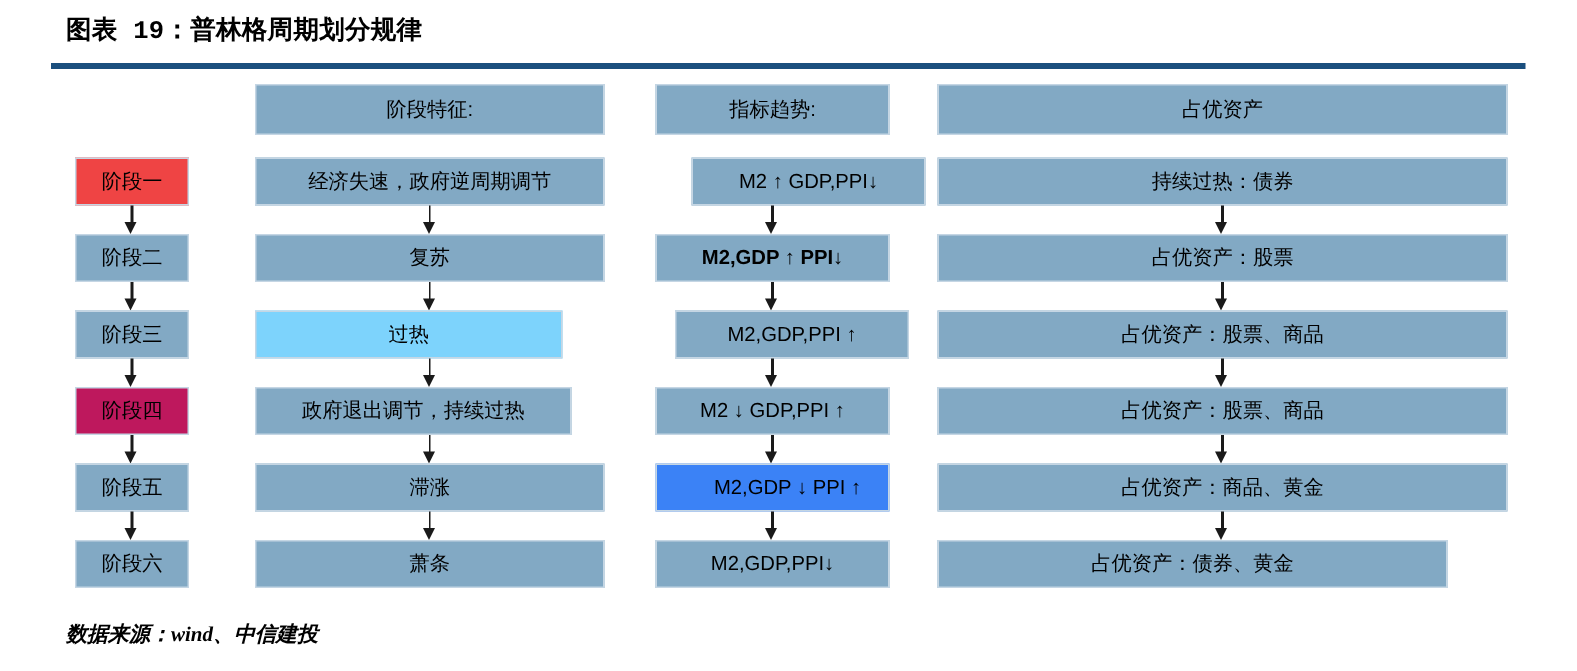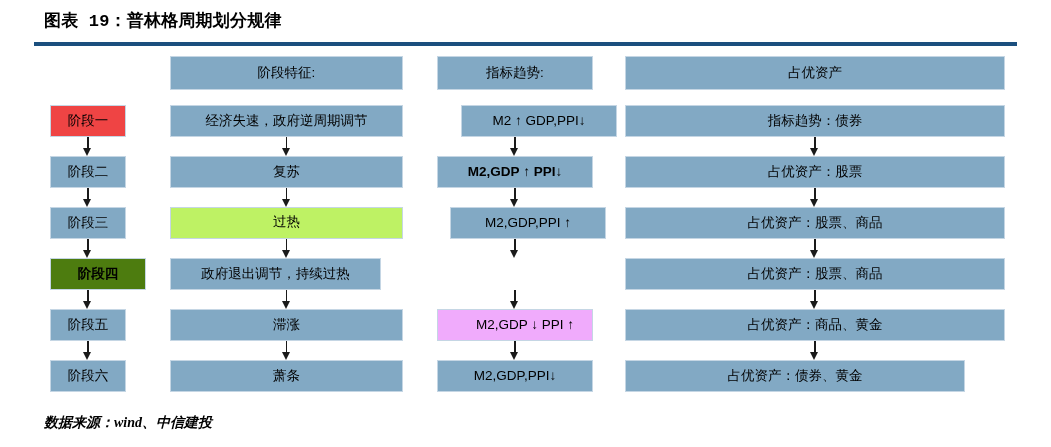--- a/index.html
+++ b/index.html
@@ -133,21 +133,21 @@
       <div class="cell body" style="left: 170px; top: 105px; width: 233px; background: rgb(130, 169, 196); border-color: rgb(197, 214, 228);">经济失速，政府逆周期调节</div>
       <div class="arrow" style="left: 279.5px; top: 137px;">
         <div class="shaft"></div>
         <div class="head"></div>
       </div>
       <div class="cell body" style="left: 437px; top: 105px; width: 156px; background: rgb(130, 169, 196); border-color: rgb(197, 214, 228); margin-left: 24px;">M2 ↑ GDP,PPI↓</div>
       <div class="arrow" style="left: 508px; top: 137px;">
         <div class="shaft"></div>
         <div class="head"></div>
       </div>
-      <div class="cell body" style="left: 625px; top: 105px; width: 380px; background: rgb(130, 169, 196); border-color: rgb(197, 214, 228);">指标趋势：债券</div>
+      <div class="cell body" style="left: 625px; top: 105px; width: 380px; background: rgb(130, 169, 196); border-color: rgb(197, 214, 228);">持续过热：债券</div>
       <div class="arrow" style="left: 808px; top: 137px;">
         <div class="shaft"></div>
         <div class="head"></div>
       </div>
       <div class="cell body" style="left: 50px; top: 156px; width: 76px; background: rgb(130, 169, 196); border-color: rgb(197, 214, 228);">阶段二</div>
       <div class="arrow" style="left: 81px; top: 188px;">
         <div class="shaft"></div>
         <div class="head"></div>
       </div>
       <div class="cell body" style="left: 170px; top: 156px; width: 233px; background: rgb(130, 169, 196); border-color: rgb(197, 214, 228);">复苏</div>
@@ -163,65 +163,66 @@
       <div class="cell body" style="left: 625px; top: 156px; width: 380px; background: rgb(130, 169, 196); border-color: rgb(197, 214, 228);">占优资产：股票</div>
       <div class="arrow" style="left: 808px; top: 188px;">
         <div class="shaft"></div>
         <div class="head"></div>
       </div>
       <div class="cell body" style="left: 50px; top: 207px; width: 76px; background: rgb(130, 169, 196); border-color: rgb(197, 214, 228); text-align: center;">阶段三</div>
       <div class="arrow" style="left: 81px; top: 239px;">
         <div class="shaft"></div>
         <div class="head"></div>
       </div>
-      <div class="cell body" style="left: 170px; top: 207px; width: 233px; background: #bef264; border-color: rgb(197, 214, 228); font-family: Liberation Mono, monospace;">过热</div>
+      <div class="cell body" style="left: 170px; top: 207px; width: 205px; background: #7dd3fc; border-color: rgb(197, 214, 228);">过热</div>
       <div class="arrow" style="left: 279.5px; top: 239px;">
         <div class="shaft"></div>
         <div class="head"></div>
       </div>
       <div class="cell body" style="left: 437px; top: 207px; width: 156px; background: rgb(130, 169, 196); border-color: rgb(197, 214, 228); margin-left: 13px;">M2,GDP,PPI ↑</div>
       <div class="arrow" style="left: 508px; top: 239px;">
         <div class="shaft"></div>
         <div class="head"></div>
       </div>
       <div class="cell body" style="left: 625px; top: 207px; width: 380px; background: rgb(130, 169, 196); border-color: rgb(197, 214, 228);">占优资产：股票、商品</div>
       <div class="arrow" style="left: 808px; top: 239px;">
         <div class="shaft"></div>
         <div class="head"></div>
       </div>
-      <div class="cell body" style="left: 50px; top: 258px; width: 96px; background: #4d7c0f; border-color: rgb(197, 214, 228); font-weight: bold;">阶段四</div>
+      <div class="cell body" style="left: 50px; top: 258px; width: 76px; background: #be185d; border-color: rgb(197, 214, 228);">阶段四</div>
       <div class="arrow" style="left: 81px; top: 290px;">
         <div class="shaft"></div>
         <div class="head"></div>
       </div>
       <div class="cell body" style="left: 170px; top: 258px; width: 211px; background: rgb(130, 169, 196); border-color: rgb(197, 214, 228);">政府退出调节，持续过热</div>
       <div class="arrow" style="left: 279.5px; top: 290px;">
         <div class="shaft"></div>
         <div class="head"></div>
       </div>
+      <div class="cell body" style="left: 437px; top: 258px; width: 156px; background: rgb(130, 169, 196); border-color: rgb(197, 214, 228);">M2 ↓ GDP,PPI ↑</div>
       <div class="arrow" style="left: 508px; top: 290px;">
         <div class="shaft"></div>
         <div class="head"></div>
       </div>
       <div class="cell body" style="left: 625px; top: 258px; width: 380px; background: rgb(130, 169, 196); border-color: rgb(197, 214, 228);">占优资产：股票、商品</div>
       <div class="arrow" style="left: 808px; top: 290px;">
         <div class="shaft"></div>
         <div class="head"></div>
       </div>
       <div class="cell body" style="left: 50px; top: 309px; width: 76px; background: rgb(130, 169, 196); border-color: rgb(197, 214, 228);">阶段五</div>
       <div class="arrow" style="left: 81px; top: 341px;">
         <div class="shaft"></div>
         <div class="head"></div>
       </div>
       <div class="cell body" style="left: 170px; top: 309px; width: 233px; background: rgb(130, 169, 196); border-color: rgb(197, 214, 228);">滞涨</div>
       <div class="arrow" style="left: 279.5px; top: 341px;">
         <div class="shaft"></div>
         <div class="head"></div>
       </div>
-      <div class="cell body" style="left: 437px; top: 309px; width: 156px; background: #f0abfc; border-color: rgb(197, 214, 228); padding-left: 20px;">M2,GDP ↓ PPI ↑</div>
+      <div class="cell body" style="left: 437px; top: 309px; width: 156px; background: #3b82f6; border-color: rgb(197, 214, 228); padding-left: 20px;">M2,GDP ↓ PPI ↑</div>
       <div class="arrow" style="left: 508px; top: 341px;">
         <div class="shaft"></div>
         <div class="head"></div>
       </div>
       <div class="cell body" style="left: 625px; top: 309px; width: 380px; background: rgb(130, 169, 196); border-color: rgb(197, 214, 228);">占优资产：商品、黄金</div>
       <div class="arrow" style="left: 808px; top: 341px;">
         <div class="shaft"></div>
         <div class="head"></div>
       </div>
       <div class="cell body" style="left: 170px; top: 360px; width: 233px; background: rgb(130, 169, 196); border-color: rgb(197, 214, 228);">萧条</div>

